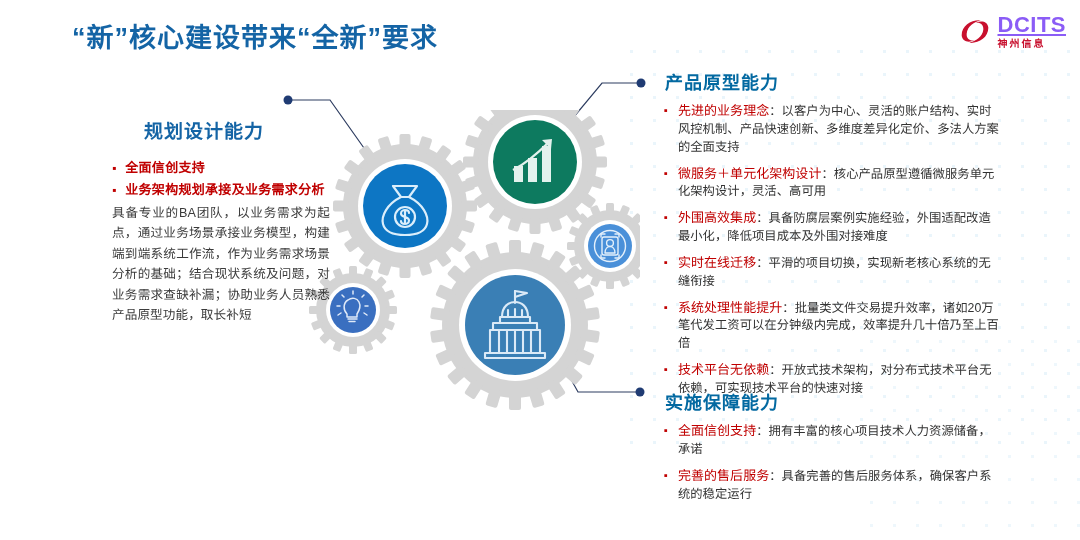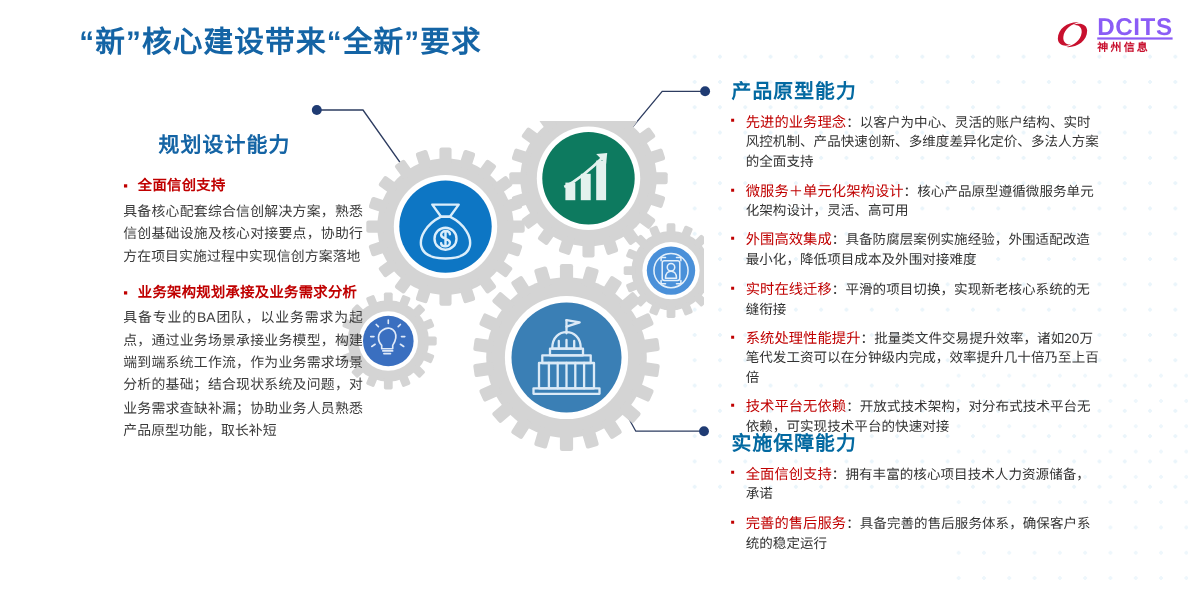--- a/index.html
+++ b/index.html
@@ -297,21 +297,20 @@
     </svg>
   </div>
 
   <div class="col-left">
     <div class="sec-head">规划设计能力</div>
 
     <div class="bullet-row">
       <span class="dot-red">▪</span>
       <span class="b-head">全面信创支持</span>
     </div>
-    <div class="b-body">具备核心配套综合信创解决方案，熟悉信创基础设施及核心对接要点，协助行方在项目实施过程中实现信创方案落地</div>
 
     <div class="bullet-row">
       <span class="dot-red">▪</span>
       <span class="b-head">业务架构规划承接及业务需求分析</span>
     </div>
     <div class="b-body">具备专业的BA团队，以业务需求为起点，通过业务场景承接业务模型，构建端到端系统工作流，作为业务需求场景分析的基础；结合现状系统及问题，对业务需求查缺补漏；协助业务人员熟悉产品原型功能，取长补短</div>
   </div>
 
   <div class="col-right">
     <div class="sec-head-r">产品原型能力</div>

